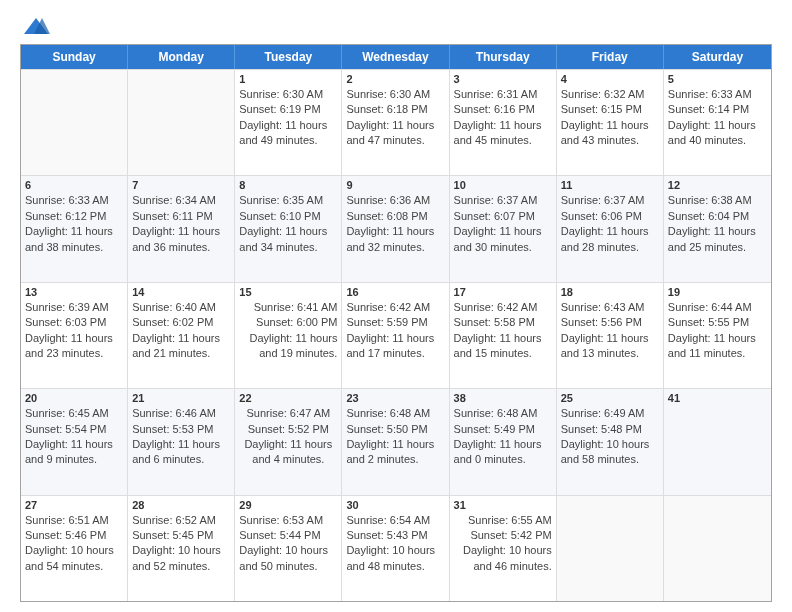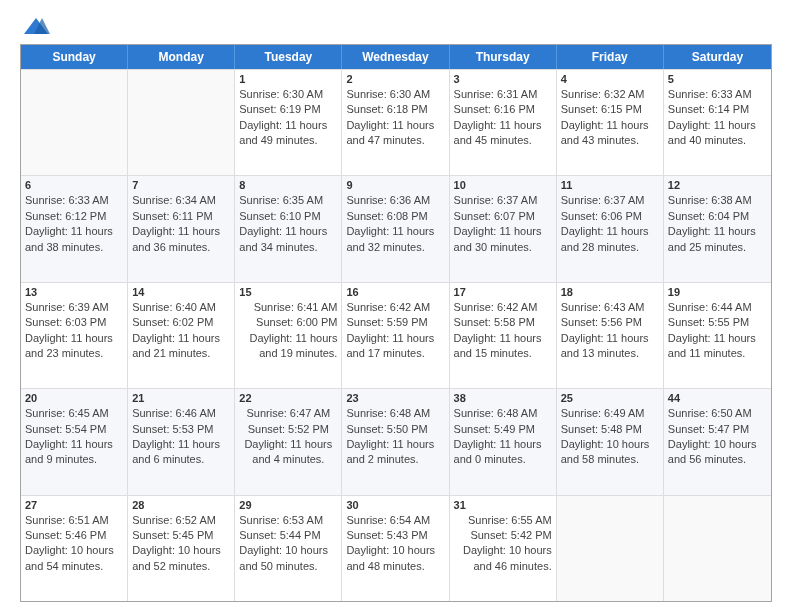--- a/index.html
+++ b/index.html
@@ -308,24 +308,21 @@
 Sunset: 5:49 PM
 Daylight: 11 hours and 0 minutes.</div>
           </div>
           <div class="calendar-cell">
             <div class="cell-date">25</div>
             <div class="cell-info" style="white-space: pre-line;">Sunrise: 6:49 AM
 Sunset: 5:48 PM
 Daylight: 10 hours and 58 minutes.</div>
           </div>
           <div class="calendar-cell">
-            <div class="cell-date">44</div>
-            <div class="cell-info" style="white-space: pre-line;">Sunrise: 6:50 AM
-Sunset: 5:47 PM
-Daylight: 10 hours and 56 minutes.</div>
+            <div class="cell-date">41</div>
           </div>
         </div>
         <div class="calendar-row even-row">
           <div class="calendar-cell">
             <div class="cell-date">27</div>
             <div class="cell-info" style="white-space: pre-line;">Sunrise: 6:51 AM
 Sunset: 5:46 PM
 Daylight: 10 hours and 54 minutes.</div>
           </div>
           <div class="calendar-cell">

